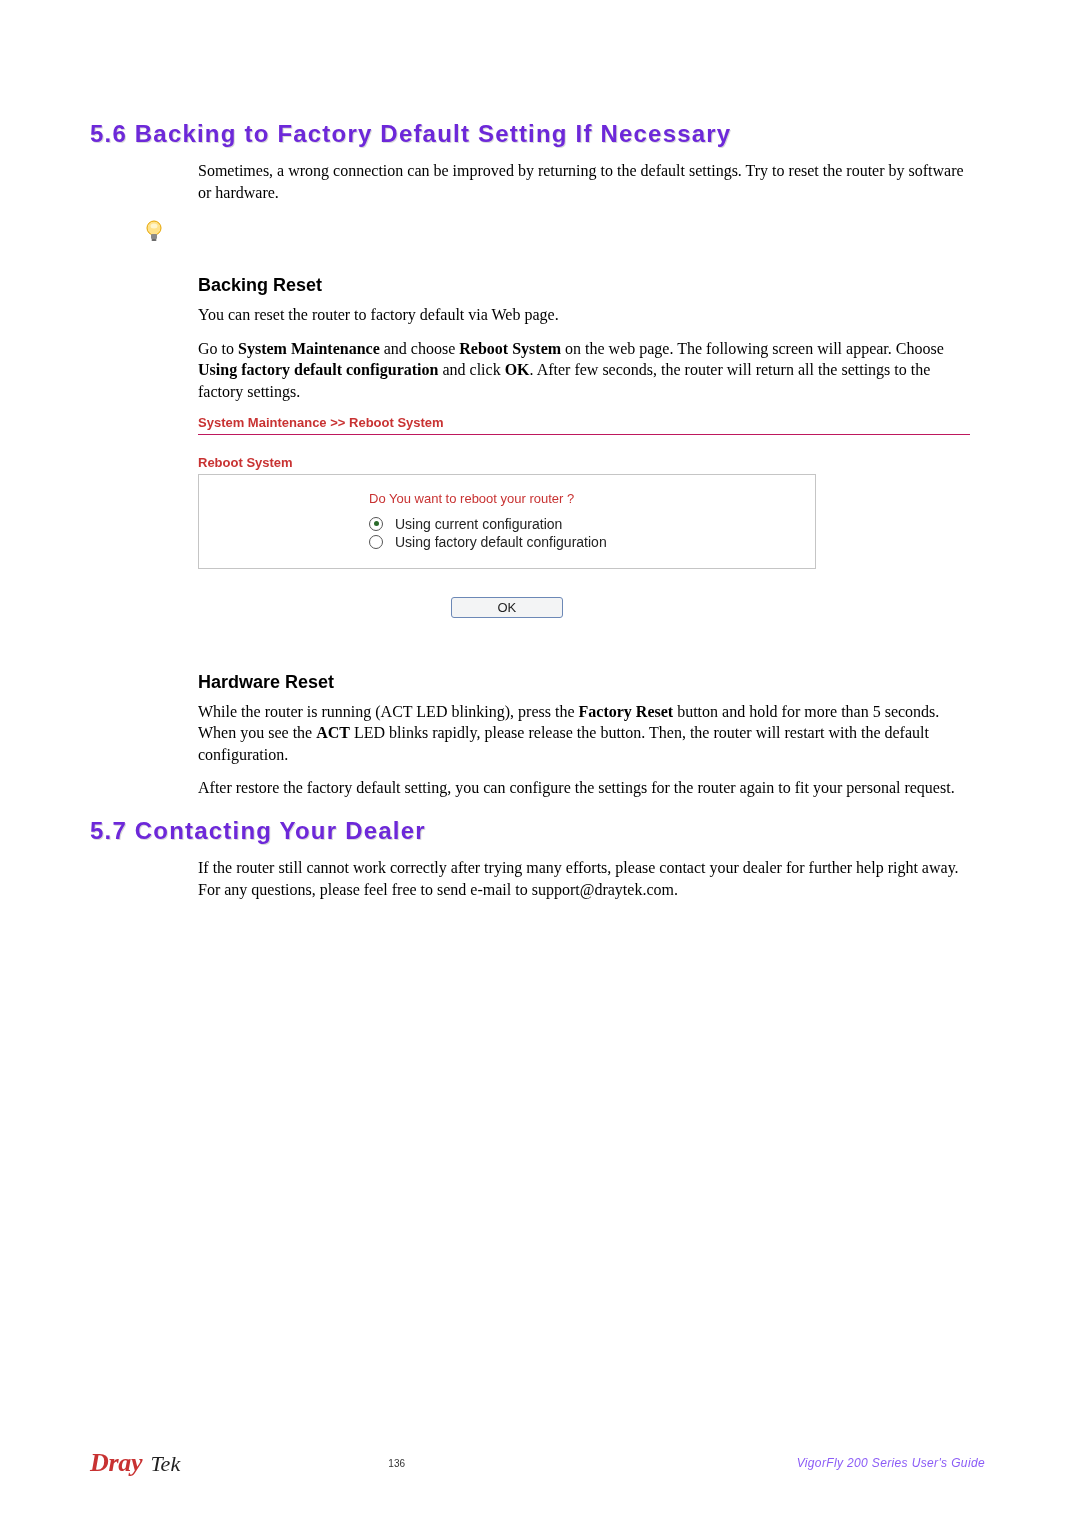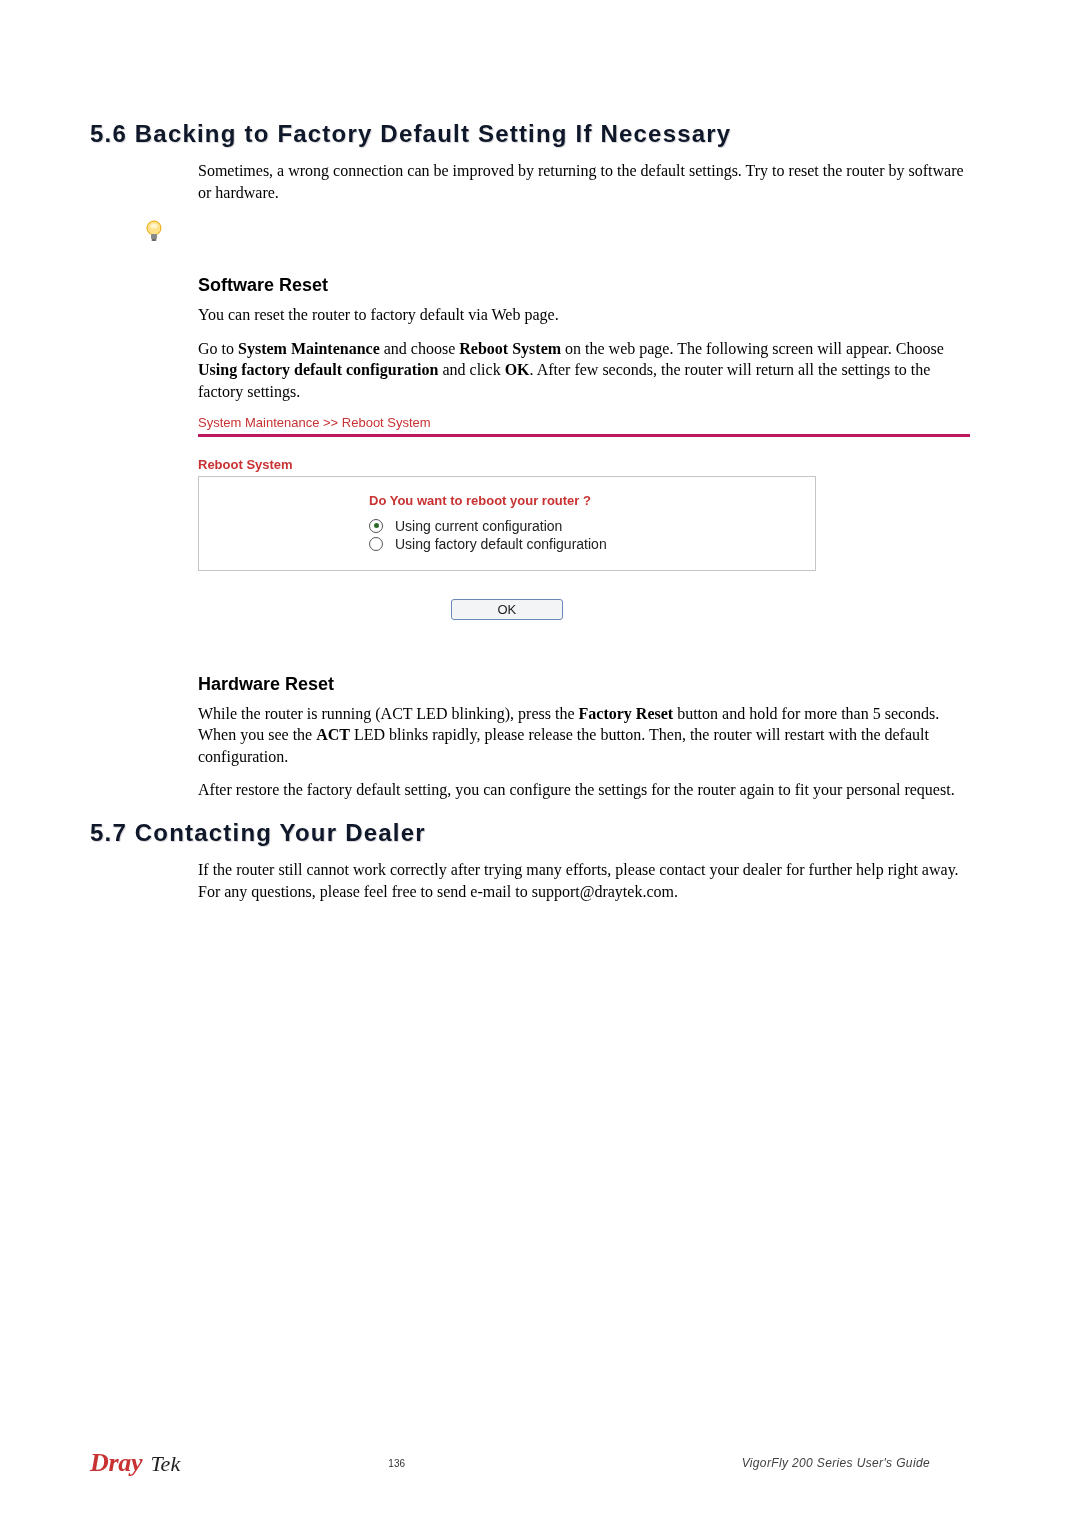--- a/index.html
+++ b/index.html
@@ -15,21 +15,21 @@
     min-height: 1528px;
     position: relative;
     box-sizing: border-box;
     padding: 120px 90px 60px 90px;
   }
   h2.section {
     font-family: Arial, Helvetica, sans-serif;
     font-size: 24px;
     font-weight: bold;
     letter-spacing: 0.05em;
-    color: #0f172a;
+    color: #6d28d9;
     margin: 0 0 12px 0;
     padding-left: 0;
     text-shadow: 1px 1px 0 #d9d9d9;
   }
   .body-block {
     margin-left: 108px;
     margin-right: 20px;
   }
   p {
     margin: 0 0 12px 0;
@@ -61,39 +61,39 @@
     margin: 22px 0 8px 0;
   }
   .screenshot {
     font-family: Arial, Helvetica, sans-serif;
     font-size: 13px;
     color: #222;
     margin-top: 6px;
   }
   .screenshot .ss-title {
     color: #c83232;
-    font-weight: normal;
+    font-weight: bold;
     padding-bottom: 4px;
-    border-bottom: 3px solid #be185d;
+    border-bottom: 1px solid #be185d;
   }
   .screenshot .ss-sub {
     color: #c83232;
     font-weight: bold;
     margin-top: 20px;
     margin-bottom: 4px;
   }
   .ss-panel {
     border: 1px solid #c5c5c5;
     padding: 16px 12px 16px 170px;
     width: 80%;
     box-sizing: border-box;
   }
   .ss-question {
     color: #c83232;
-    font-weight: bold;
+    font-weight: normal;
     margin-bottom: 10px;
   }
   .ss-option {
     display: flex;
     align-items: center;
     gap: 12px;
     font-size: 14px;
     color: #222;
     margin: 2px 0;
   }
@@ -146,23 +146,23 @@
     font-family: Arial, Helvetica, sans-serif;
   }
   .page-footer .pgnum {
     flex: 1;
     text-align: left;
     color: #333;
     font-style: normal;
     font-size: 10px;
   }
   .page-footer .guide {
-    text-align: center;
+    text-align: right;
     flex: 1;
-    color: #404040;
+    color: #8b5cf6;
     letter-spacing: 0.03em;
   }
   .page-footer .logo {
     flex: 1;
     text-align: left;
     display: flex;
     align-items: baseline;
   }
   .logo .dray {
     font-family: Georgia, "Times New Roman", serif;
@@ -194,21 +194,21 @@
     <svg width="22" height="30" viewBox="0 0 22 30">
       <ellipse cx="11" cy="9" rx="7" ry="7" fill="#ffe28a" stroke="#e6a400" stroke-width="1"></ellipse>
       <ellipse cx="11" cy="7" rx="3.5" ry="2.5" fill="#fff5cc"></ellipse>
       <rect x="8" y="15" width="6" height="5" rx="1" fill="#8a8a8a"></rect>
       <rect x="8.5" y="20" width="5" height="2" rx="1" fill="#6a6a6a"></rect>
     </svg>
   </div>
 </div>
 
 <div class="body-block">
-  <h3 class="subhead">Software Reset</h3>
+  <h3 class="subhead">Backing Reset</h3>
   <p>You can reset the router to factory default via Web page.</p>
   <p>
     <span>Go to </span><b>System Maintenance</b><span> and choose </span><b>Reboot System</b><span> on the web page. The following screen will appear. Choose </span><b>Using factory default configuration</b><span> and click </span><b>OK</b><span>. After few seconds, the router will return all the settings to the factory settings.</span>
   </p>
 
   <div class="screenshot">
     <div class="ss-title">System Maintenance &gt;&gt; Reboot System</div>
     <div class="ss-sub">Reboot System</div>
     <div class="ss-panel">
       <div class="ss-question">Do You want to reboot your router ?</div>

